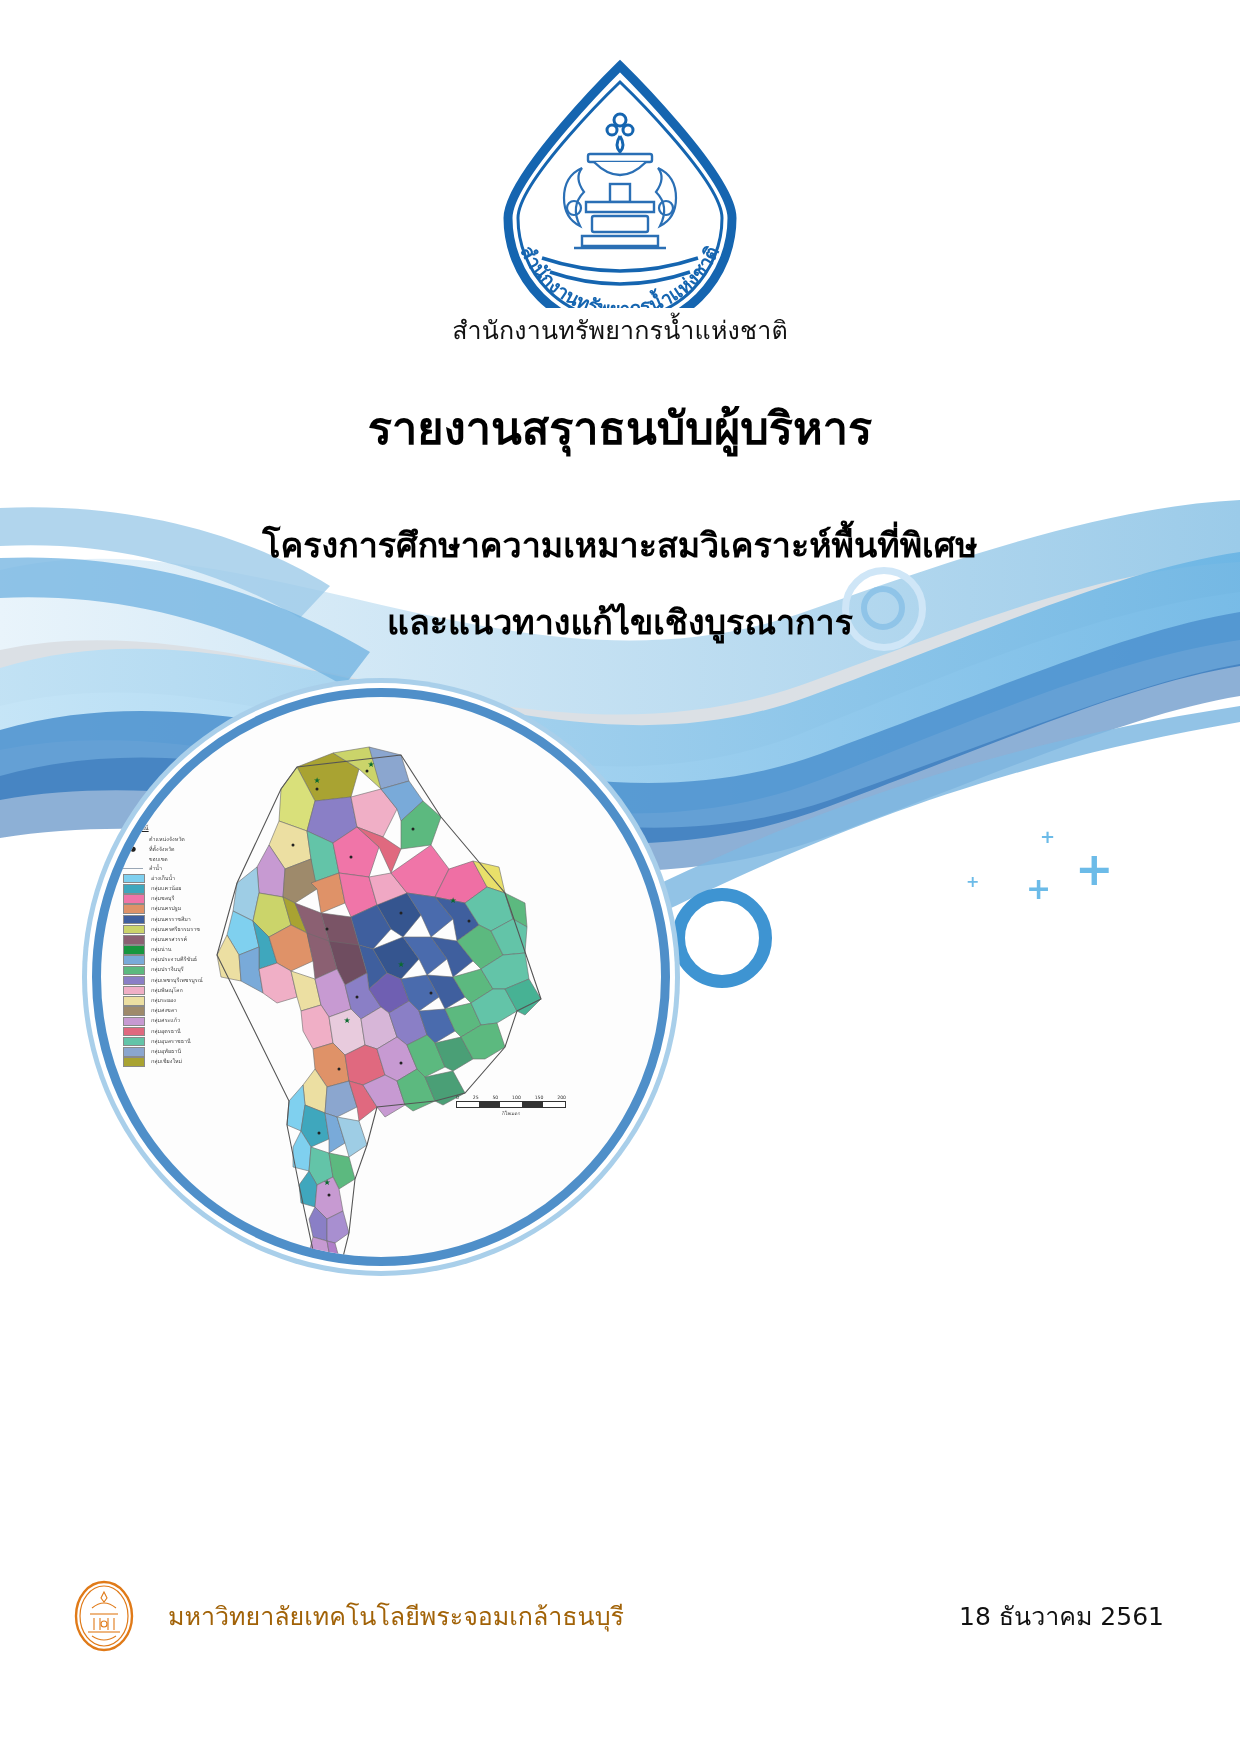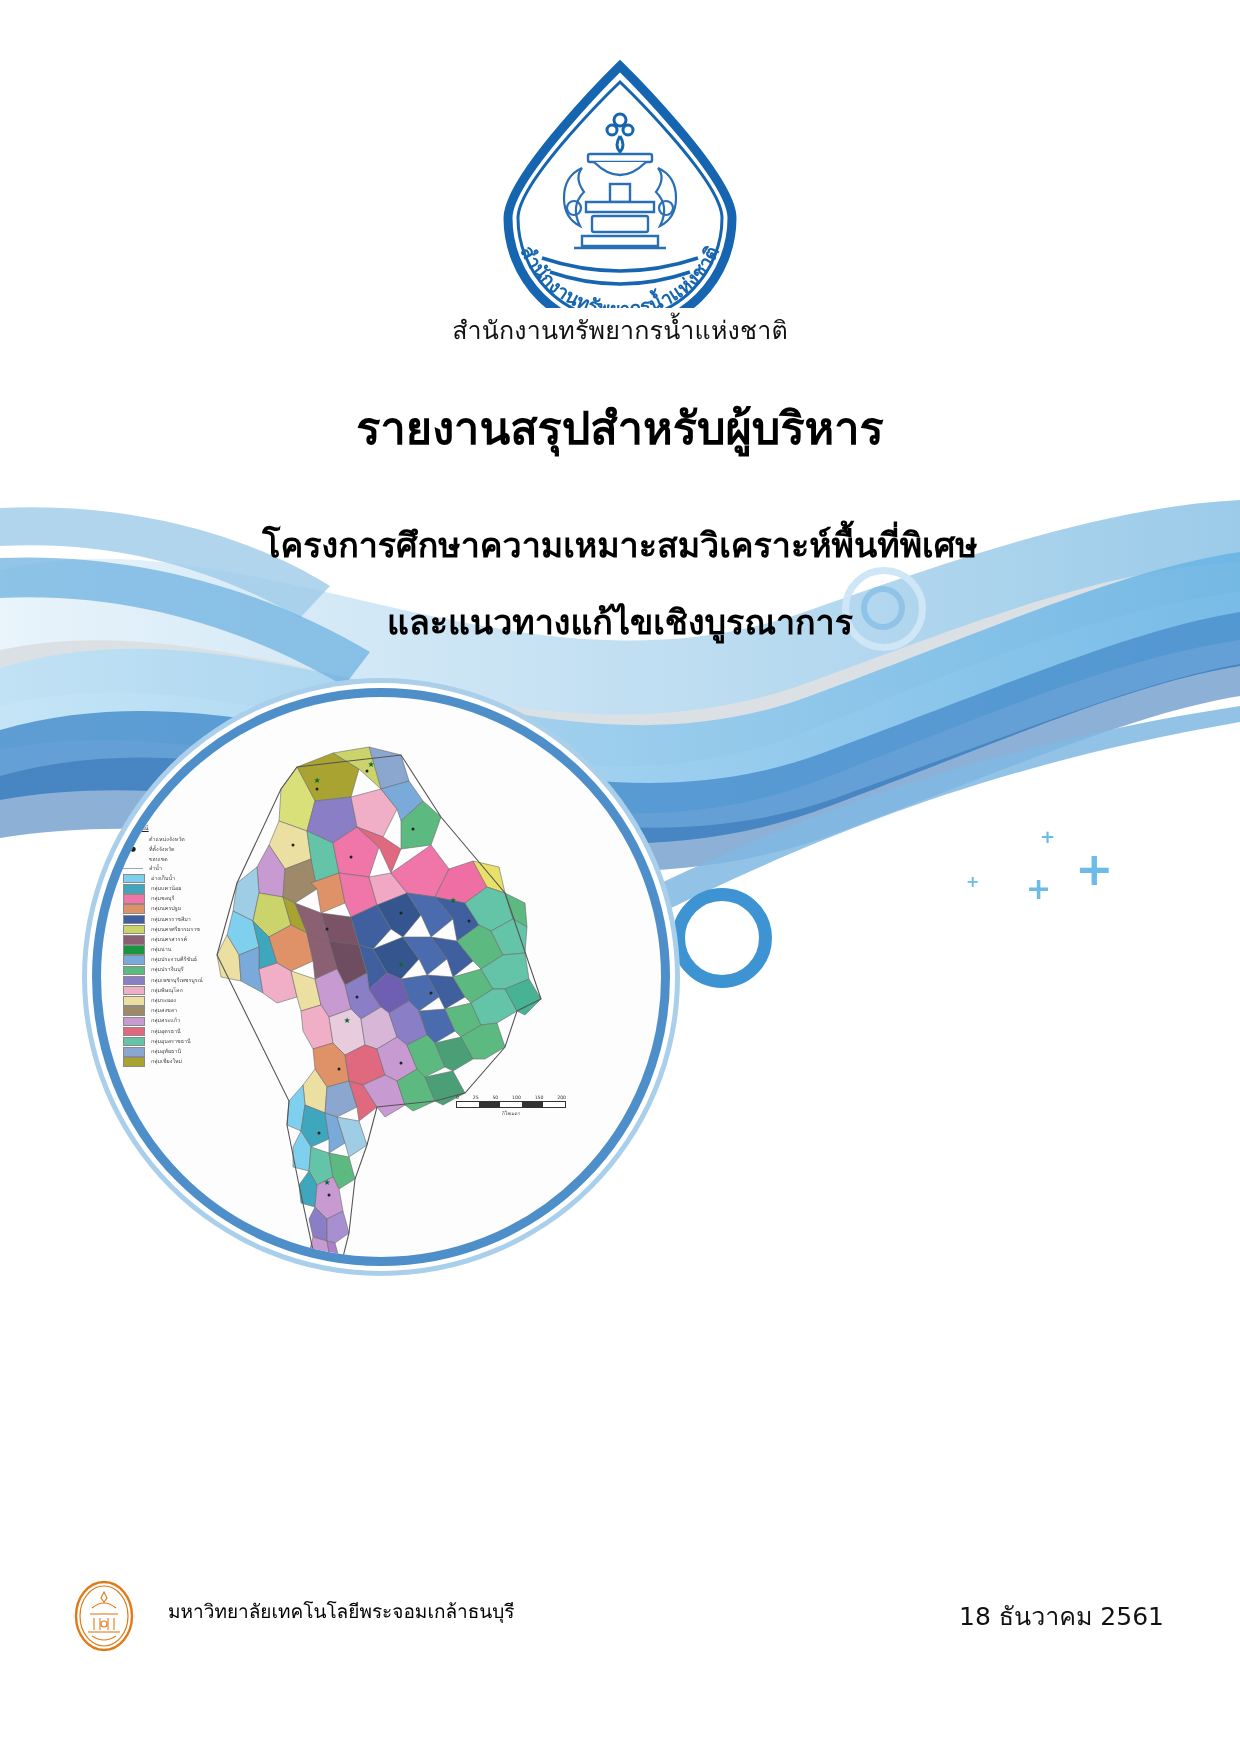--- a/index.html
+++ b/index.html
@@ -64,21 +64,21 @@
   .compass{position:absolute;left:396px;top:348px;width:40px;height:44px;}
   .scalebar{position:absolute;left:355px;top:398px;width:110px;}
   .scale-nums{display:flex;justify-content:space-between;font-size:4.6px;color:#333;}
   .scale-bar{display:flex;height:5px;border:.4px solid #333;margin-top:1px;}
   .scale-bar i{flex:1;display:block;}
   .scale-cap{text-align:center;font-size:4.6px;color:#333;margin-top:1.5px;}
 
   
   .footer{position:absolute;left:0;right:0;top:1580px;height:80px;}
   .seal{position:absolute;left:74px;top:0px;width:60px;height:72px;}
-  .uni-name{position:absolute;left:168px;top:16px;font-size:19px;color:#000000;}
+  .uni-name{position:absolute;left:168px;top:16px;font-size:25px;color:#a16207;}
   .doc-date{position:absolute;right:76px;top:16px;font-size:25px;color:#111;}
 </style>
 </head>
 <body>
 
 <div class="page">
 
   <div class="waves">
     <svg width="1240" height="480" viewBox="0 0 1240 480">
       <defs>
@@ -150,21 +150,21 @@
       </g>
 
       <text font-size="19" font-weight="bold" fill="#1565b0" font-family="'DejaVu Sans','Liberation Sans',sans-serif">
         <textPath href="#arcpath" startOffset="50%" text-anchor="middle">สำนักงานทรัพยากรน้ำแห่งชาติ</textPath>
       </text>
     </svg>
   </div>
 
   <div class="org-caption">สำนักงานทรัพยากรน้ำแห่งชาติ</div>
 
-  <div class="title-main">รายงานสรุปสำหรับผู้บริหาร</div>
+  <div class="title-main">รายงานสรุาธนบับผู้บริหาร</div>
   <div class="subtitle l2">และแนวทางแก้ไขเชิงบูรณาการ</div>
   <div class="subtitle l1">โครงการศึกษาความเหมาะสมวิเคราะห์พื้นที่พิเศษ</div>
 
   <div class="map-circle">
     <svg width="560" height="560" viewBox="0 0 560 560">
       <g stroke="#6b6b6b" stroke-width=".6">
 
         <path d="M196,70 L232,56 L258,72 L250,100 L214,104 Z" fill="#a9a332"></path>
         <path d="M232,56 L268,50 L292,66 L280,92 L258,72 Z" fill="#cbd46a"></path>
         <path d="M268,50 L300,58 L308,84 L280,92 Z" fill="#8ba6cf"></path>

